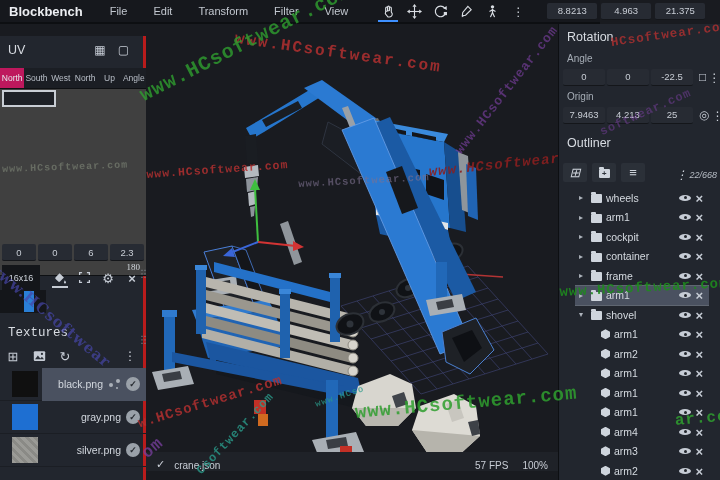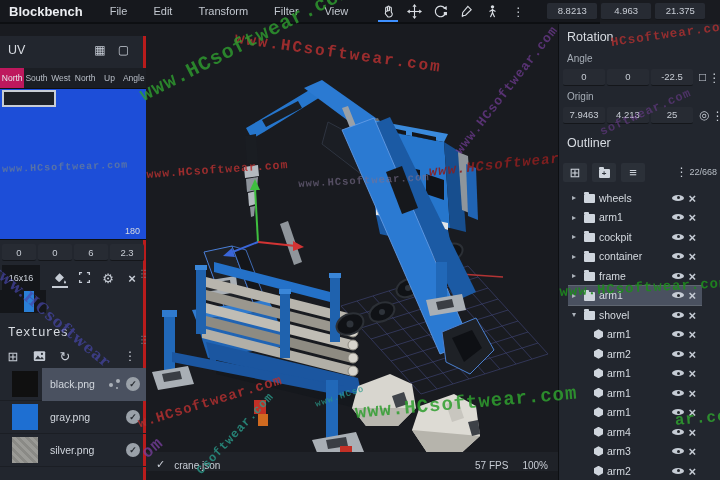--- a/index.html
+++ b/index.html
@@ -23,21 +23,21 @@
 
   
   .lsb { position:absolute; left:0; top:36px; width:146px; height:456px; background:var(--panel-bg); border-right:3px solid #b91c1c; z-index:4; }
   .ptitle { font-size:12.5px; color:#d8dce2; }
   .uv-head { position:absolute; left:0; top:2px; width:100%; height:24px; display:flex; align-items:center; padding:0 8px; }
   .uv-head .ptitle { flex:1; }
   .hicon { font-size:12px; color:#c6ccd5; padding:0 6px; }
   .uv-tabs { position:absolute; left:0; top:32px; width:146px; height:20px; display:flex; background:#1b1e24; }
   .uv-tab { flex:1; font-size:8.5px; color:#b9bfc8; text-align:center; line-height:20px; }
   .uv-tab.active { background:#be185d; color:#e6e9ed; }
-  .uv-canvas { position:absolute; left:0; top:52px; width:146px; height:152px; background:#1d4ed8; border-top:1px solid #0e1013; border-bottom:1px solid #0e1013; }
+  .uv-canvas { position:absolute; left:0; top:52px; width:146px; height:188px; background:#404040; border-top:1px solid #0e1013; border-bottom:1px solid #0e1013;font-family:Liberation Serif, serif; }
   .uvbox { position:absolute; left:2px; top:1px; width:54px; height:17px; border:2px solid #c8cdd4; background:#1d2026; }
   .uvsize { position:absolute; right:6px; bottom:3px; font-size:9px; color:#d5dae0; }
   .uv-fields { position:absolute; left:2px; top:208px; width:142px; display:flex; gap:2px; }
   .uv-fields .nf { flex:1; }
   .uv-tools { position:absolute; left:0; top:231px; width:146px; height:21px; display:flex; align-items:center; }
   .res-box { width:38px; height:26px; background:#14161a; color:#cfd4dc; font-size:9px; display:flex; align-items:center; justify-content:center; margin:0 8px 0 2px; }
   .uvt { width:24px; display:flex; justify-content:center; align-items:center; position:relative; height:21px; }
   .uvt.sel::after { content:""; position:absolute; left:4px; right:4px; bottom:0; height:2px; background:#c6ccd5; }
   .gear::before { content:"⚙"; font-size:13px; color:#c6ccd5; }
   .xico::before { content:"×"; font-size:13px; font-weight:bold; color:#c6ccd5; }
@@ -47,41 +47,41 @@
   .tex-tools { position:absolute; left:0; top:310px; width:146px; height:20px; display:flex; align-items:center; }
   .tt { width:26px; display:flex; justify-content:center; color:#c6ccd5; font-size:12px; }
   .plusq::before { content:"⊞"; font-size:13px; }
   .refresh::before { content:"↻"; font-size:13px; }
   .tt-dots { margin-left:auto; padding-right:6px; }
   .texlist { position:absolute; left:0; top:332px; width:146px; height:124px; overflow:hidden; }
   .trow { height:33px; display:flex; align-items:center; border-bottom:1px solid #1b1e24; }
   .tswatch { width:26px; height:26px; margin:0 4px 0 12px; flex:none; }
   .sw-black { background:#101010; } .sw-blue { background:#1e6fd2; } .sw-gray { background:#3c3c3e; }
   .sw-silver { background:repeating-linear-gradient(45deg,#9b9b97 0 3px,#8a8a86 3px 6px); }
-  .tmain { flex:1; height:33px; display:flex; align-items:center; padding:0 6px 0 8px; gap:5px; }
+  .tmain { flex:1; height:33px; display:flex; align-items:center; padding:0 6px 0 8px; gap:5px;text-align:right; }
   .trow.sel .tmain { background:var(--selection-bg); }
   .tname { flex:1; font-size:10.5px; color:#d2d7de; }
   .tcheck { width:14px; height:14px; border-radius:50%; background:#9aa1a9; position:relative; flex:none; }
   .tcheck::before { content:"✓"; position:absolute; inset:0; text-align:center; line-height:14px; font-size:9px; color:#272b31; font-weight:bold; }
   .particle { width:13px; height:12px; position:relative; flex:none; }
   .particle::before { content:""; position:absolute; width:4px; height:4px; border-radius:50%; background:#aab0b8; left:1px; top:5px; box-shadow:7px -4px 0 #aab0b8, 6px 3px 0 -1px #aab0b8; }
 
   
   .rsb { position:absolute; left:558px; top:24px; width:162px; height:456px; background:var(--panel-bg); border-left:1px solid #0d0f12; z-index:4; }
   .rot-title { position:absolute; left:8px; top:6px; }
   .flabel { position:absolute; left:8px; font-size:10px; color:#a6adb6; }
   .frow { position:absolute; left:4px; display:flex; gap:2px; align-items:center; }
   .frow .nf { width:42px; }
   .sideico { font-size:12px; color:#c6ccd5; margin-left:4px; }
   .out-title { position:absolute; left:8px; top:112px; }
-  .out-tools { position:absolute; left:4px; top:138px; width:154px; height:20px; display:flex; align-items:center; gap:5px; }
+  .out-tools { position:absolute; left:4px; top:138px; width:154px; height:20px; display:flex; align-items:flex-end; gap:5px;font-style:italic; }
   .obtn { width:24px; height:19px; background:#2b3038; border-radius:2px; display:flex; align-items:center; justify-content:center; color:#cfd4dc; font-size:12px; }
   .sorticon::before { content:"≡"; font-size:13px; }
   .ocount { margin-left:auto; font-size:9px; color:#b8bec6; display:flex; align-items:center; gap:2px; }
-  .tree { position:absolute; left:9px; top:164px; width:134px; height:292px; overflow:hidden; }
+  .tree { position:absolute; left:16px; top:164px; width:134px; height:292px; overflow:hidden; }
   .orow { height:19.5px; display:flex; align-items:center; padding:0 6px 0 4px; gap:4px; }
   .orow.sel { background:var(--selection-bg); outline:1px solid #5f6671; }
   .orow.child { padding-left:26px; }
   .chev { width:8px; font-size:8px; color:#aeb4bc; flex:none; }
   .chev-r::before { content:"▸"; } .chev-d::before { content:"▾"; }
   .folder { width:11px; height:9px; background:#cfd5dd; border-radius:1px; position:relative; margin-top:2px; flex:none; }
   .folder::before { content:""; position:absolute; top:-2px; left:0; width:5px; height:2px; background:#cfd5dd; border-radius:1px 1px 0 0; }
   .folder-add::after { content:"+"; position:absolute; inset:0; text-align:center; line-height:9px; font-size:8px; color:#2b3038; font-weight:bold; }
   .cube { width:9px; height:10px; background:#cfd5dd; clip-path:polygon(50% 0,100% 25%,100% 75%,50% 100%,0 75%,0 25%); flex:none; }
   .olabel { flex:1; font-size:10.5px; color:#d5dae0; white-space:nowrap; overflow:hidden; }

